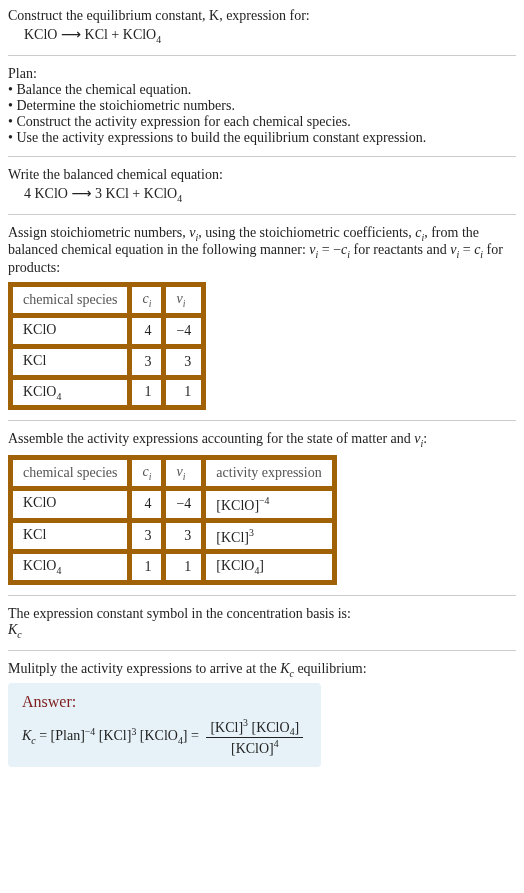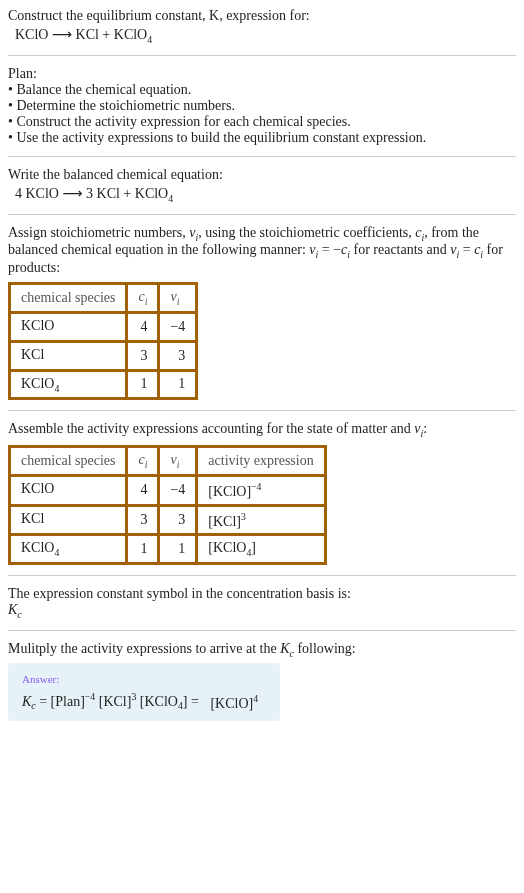--- a/index.html
+++ b/index.html
@@ -18,48 +18,48 @@
     margin: 10px 0;
   }
   .sub { font-size: 0.7em; vertical-align: sub; }
   .sup { font-size: 0.7em; vertical-align: super; }
   .arrow { letter-spacing: 0; }
   table.data {
     border-collapse: collapse;
     margin: 6px 0;
   }
   table.data th, table.data td {
-    border: 3px solid #a16207;
+    border: 5px solid #a16207;
     padding: 4px 10px;
     text-align: left;
     font-weight: normal;
   }
   table.data th { color: #555; }
   table.data td.num { text-align: right; }
   .answer-box {
     background: #e6f2f7;
     border-radius: 4px;
     padding: 10px 14px;
     display: inline-block;
     margin-top: 4px;
   }
   .answer-label {
-    font-size: 11px;
-    color: #8b5cf6;
+    font-size: 16px;
+    color: #7f1d1d;
     margin-bottom: 6px;
   }
   .frac {
     display: inline-block;
     vertical-align: middle;
     text-align: center;
     margin: 0 4px;
   }
   .frac .num { display: block; border-bottom: 1px solid #222; padding: 0 4px; }
   .frac .den { display: block; padding: 0 4px; font-family: Liberation Serif, serif; }
-  .eq-line { margin: 2px 7px; }
+  .eq-line { margin: 2px 16px; }
   .ital { font-style: italic; }
 </style>
 </head>
 <body>
 
 
 
 
 <div>Construct the equilibrium constant, K, expression for:</div>
 <div class="eq-line">
@@ -158,29 +158,32 @@
 <hr>
 
 
 <div>The expression constant symbol in the concentration basis is:</div>
 <div><span class="ital">K</span><span class="sub ital">c</span></div>
 
 <hr>
 
 
 <div>
-  <span>Mulitply the activity expressions to arrive at the </span><span class="ital">K</span><span class="sub ital">c</span><span> following:</span>
+  <span>Mulitply the activity expressions to arrive at the </span><span class="ital">K</span><span class="sub ital">c</span><span> equilibrium:</span>
 </div>
 
 
 <div class="answer-box">
   <div class="answer-label">Answer:</div>
   <div>
     <span class="ital">K</span><span class="sub ital">c</span><span> = [Plan]</span><span class="sup">−4</span><span> [KCl]</span><span class="sup">3</span><span> [KClO</span><span class="sub">4</span><span>] = </span>
     <span class="frac">
+      <span class="num">
+        <span>[KCl]</span><span class="sup">3</span><span> [KClO</span><span class="sub">4</span><span>]</span>
+      </span>
       <span class="den">
         <span>[KClO]</span><span class="sup">4</span>
       </span>
     </span>
   </div>
 </div>
 
 
 
 

